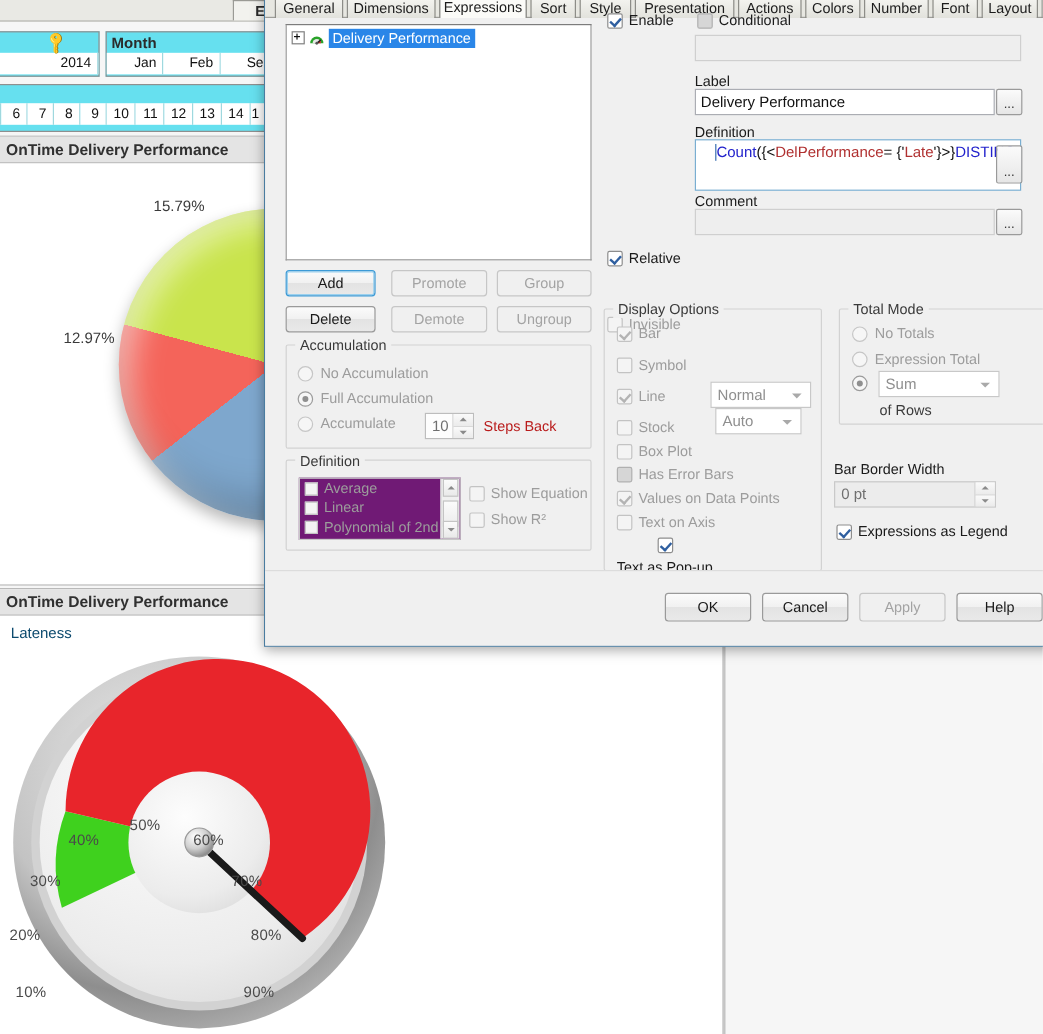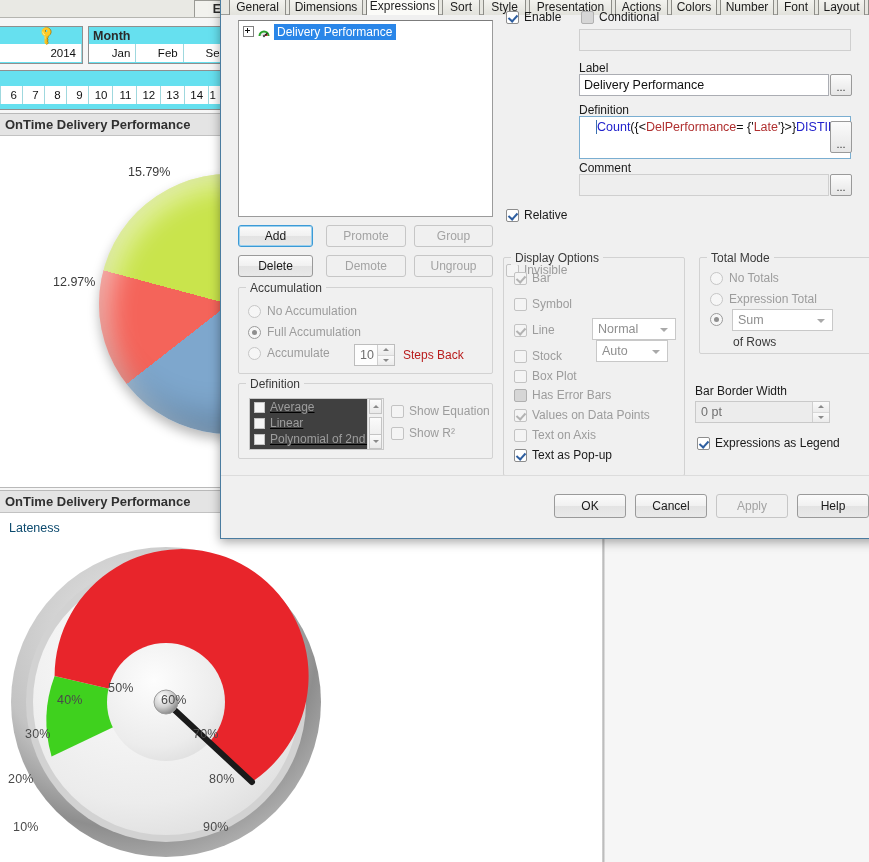--- a/index.html
+++ b/index.html
@@ -274,22 +274,22 @@
     width: 0; height: 0; border-left: 3px solid transparent;
     border-right: 3px solid transparent; border-bottom: 3px solid #8a8a8a;
   }
   .tri-dn {
     width: 0; height: 0; border-left: 3px solid transparent;
     border-right: 3px solid transparent; border-top: 3px solid #8a8a8a;
   }
 
   
   .tl-list {
-    position: absolute; background: #404040;
-    border: 1px solid #c8c8c8; box-sizing: border-box; overflow: hidden; text-decoration: underline;
+    position: absolute; background: #701a75;
+    border: 1px solid #c8c8c8; box-sizing: border-box; overflow: hidden;
   }
   .tl-item {
     display: flex; align-items: center; gap: 5px;
     height: 16px; padding-left: 4px;
     font-size: 12px; color: #9c9c9c; white-space: nowrap;
   }
   .tl-item .box {
     width: 11px; height: 11px; flex: none;
     border: 1px solid #c3c3c3; background: #f4f4f4; box-sizing: border-box;
   }
@@ -609,21 +609,21 @@
           <span>Has Error Bars</span>
         </div>
         <div class="cb dim checked" style="left:10px; top:150px;">
           <span class="box"></span>
           <span>Values on Data Points</span>
         </div>
         <div class="cb dim" style="left:10px; top:170px;">
           <span class="box"></span>
           <span>Text on Axis</span>
         </div>
-        <div class="cb checked" style="left:10px; top:190px;">
+        <div class="cb checked" style="left:10px; top:190px;flex-direction:column;">
           <span class="box"></span>
           <span>Text as Pop-up</span>
         </div>
       </div>
 
       <div class="group dim" style="left:478px; top:242px; width:173px; height:97px;">
         <span class="group-title">Total Mode</span>
         <div class="rb" style="left:10px; top:13px;">
           <span class="dot"></span>
           <span>No Totals</span>

